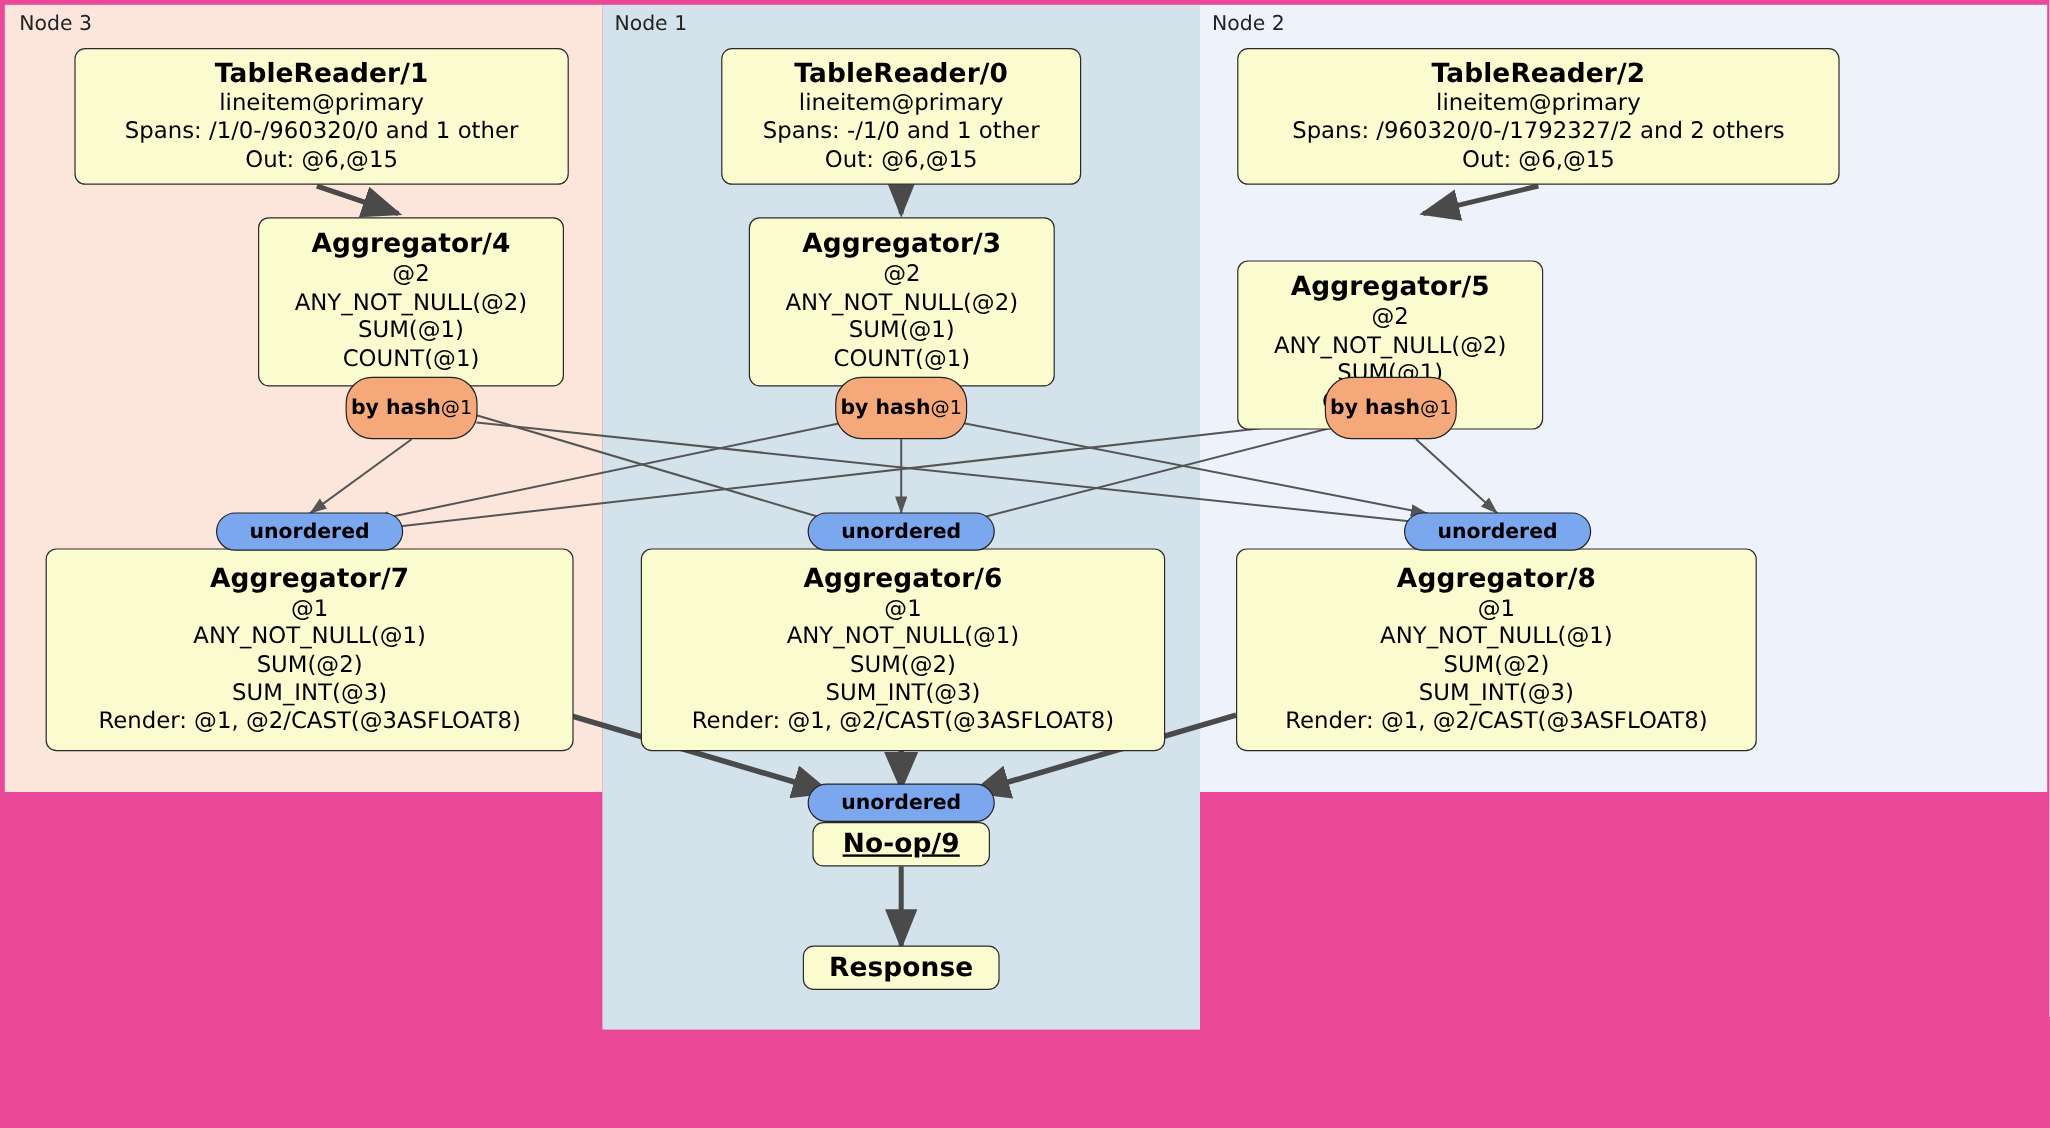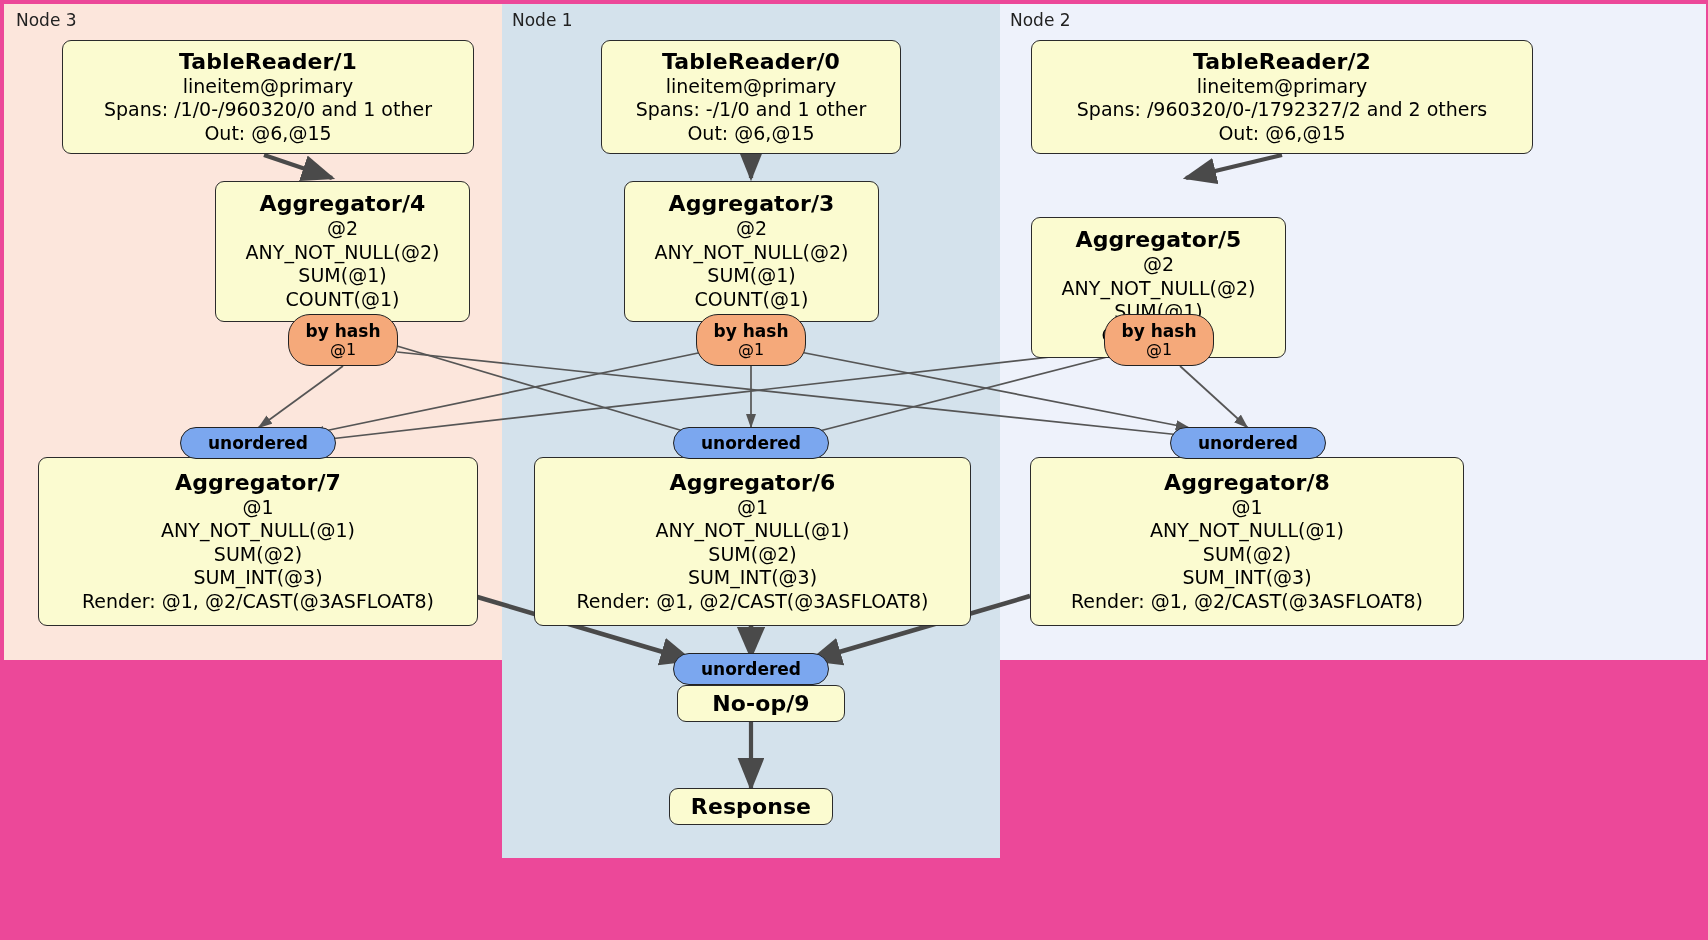--- a/index.html
+++ b/index.html
@@ -16,21 +16,21 @@
     background:#fbfbd0;border:1.6px solid #2b2b2b;border-radius:9px;
     text-align:center;color:#000;
     display:flex;flex-direction:column;justify-content:center;align-items:center;
   }
   .box .ttl{font-weight:bold;font-size:22px;line-height:1.18;letter-spacing:.1px;}
   .box .ln{font-size:19px;line-height:1.24;white-space:nowrap;}
 
   .pill{
     position:absolute;box-sizing:border-box;
     border:1.6px solid #222;border-radius:22px;
-    display:flex;flex-direction:column;justify-content:center;align-items:center;
+    display:flex;flex-direction:row;justify-content:center;align-items:center;
     color:#000;
   }
   .pill.hash{background:#f5a97a;}
   .pill.unord{background:#7ba7ef;}
   .pill .p1{font-weight:bold;font-size:17px;line-height:1.1;}
   .pill .p2{font-size:16px;line-height:1.1;}
 
   .z-top{z-index:40;}
 </style>
 </head>
@@ -174,21 +174,21 @@
     <div class="ln">ANY_NOT_NULL(@1)</div>
     <div class="ln">SUM(@2)</div>
     <div class="ln">SUM_INT(@3)</div>
     <div class="ln">Render: @1, @2/CAST(@3ASFLOAT8)</div>
   </div>
 
   <div class="pill unord z-top" style="left:673px;top:653px;width:156px;height:32px;">
     <div class="p1">unordered</div>
   </div>
 
-  <div class="box" style="left:677px;top:685px;width:168px;height:37px;">
+  <div class="box" style="left:677px;top:685px;width:148px;height:37px;text-decoration:underline;">
     <div class="ttl">No-op/9</div>
   </div>
 
   <div class="box" style="left:669px;top:788px;width:164px;height:37px;">
     <div class="ttl">Response</div>
   </div>
 
 </div>
 
 </body></html>

